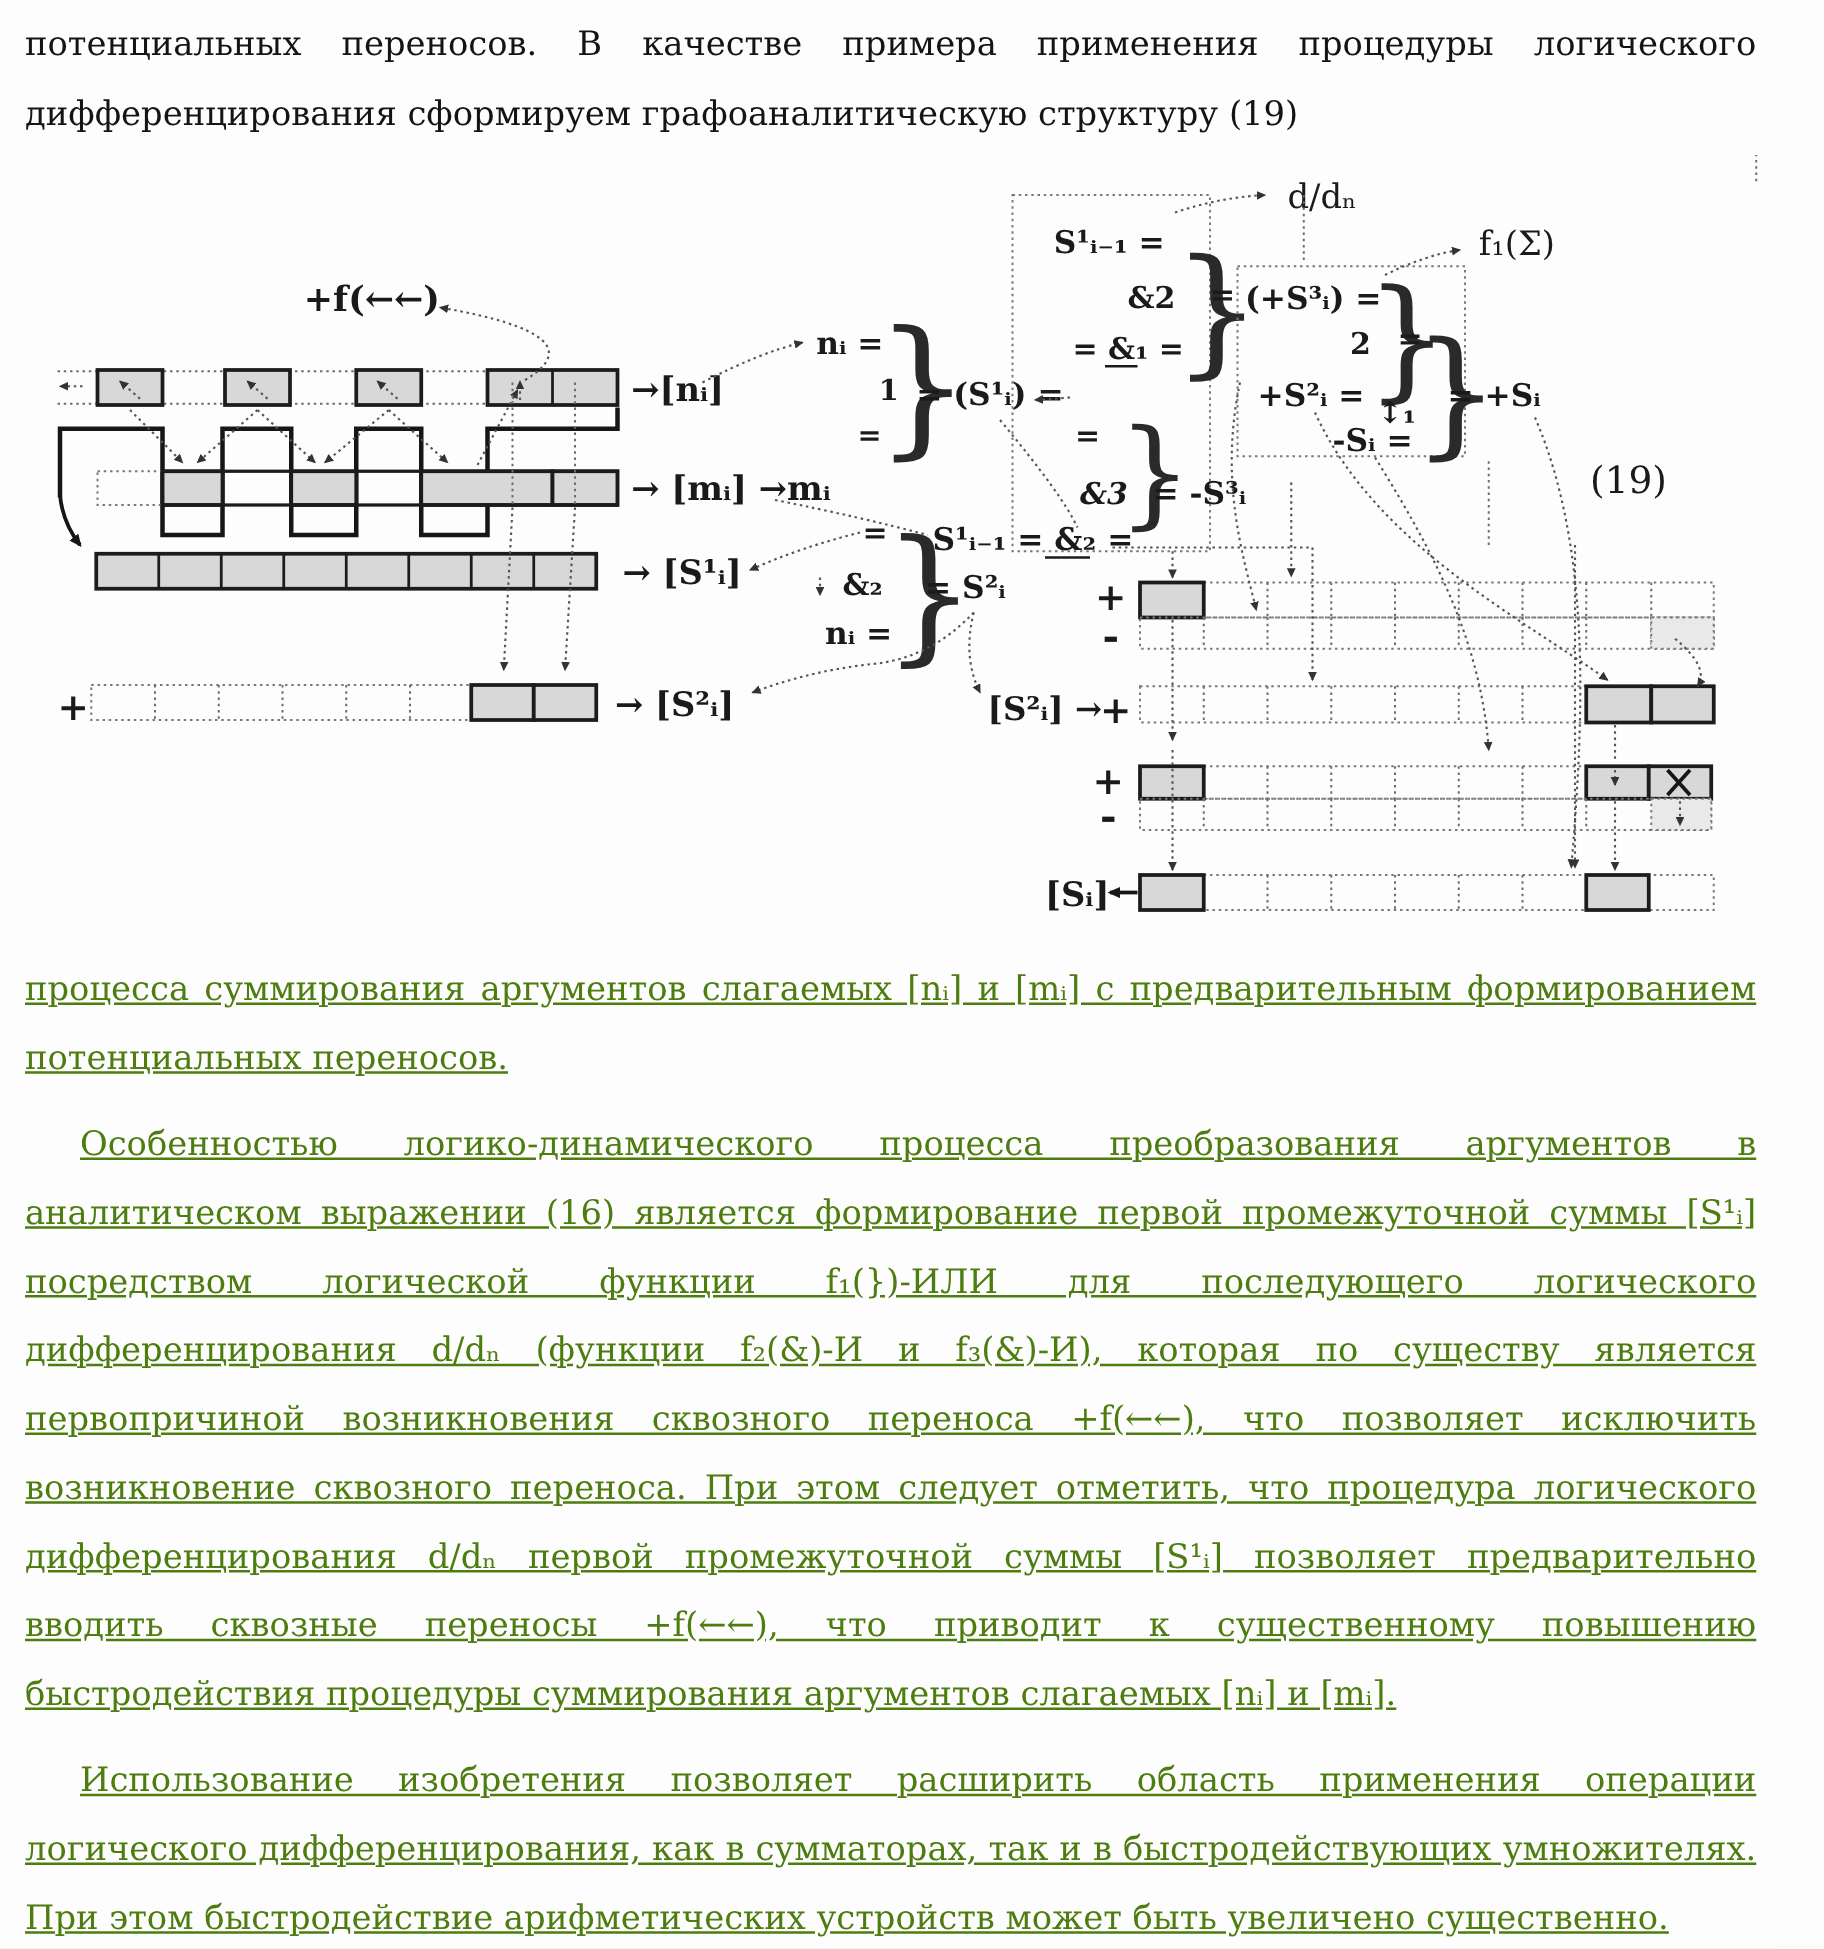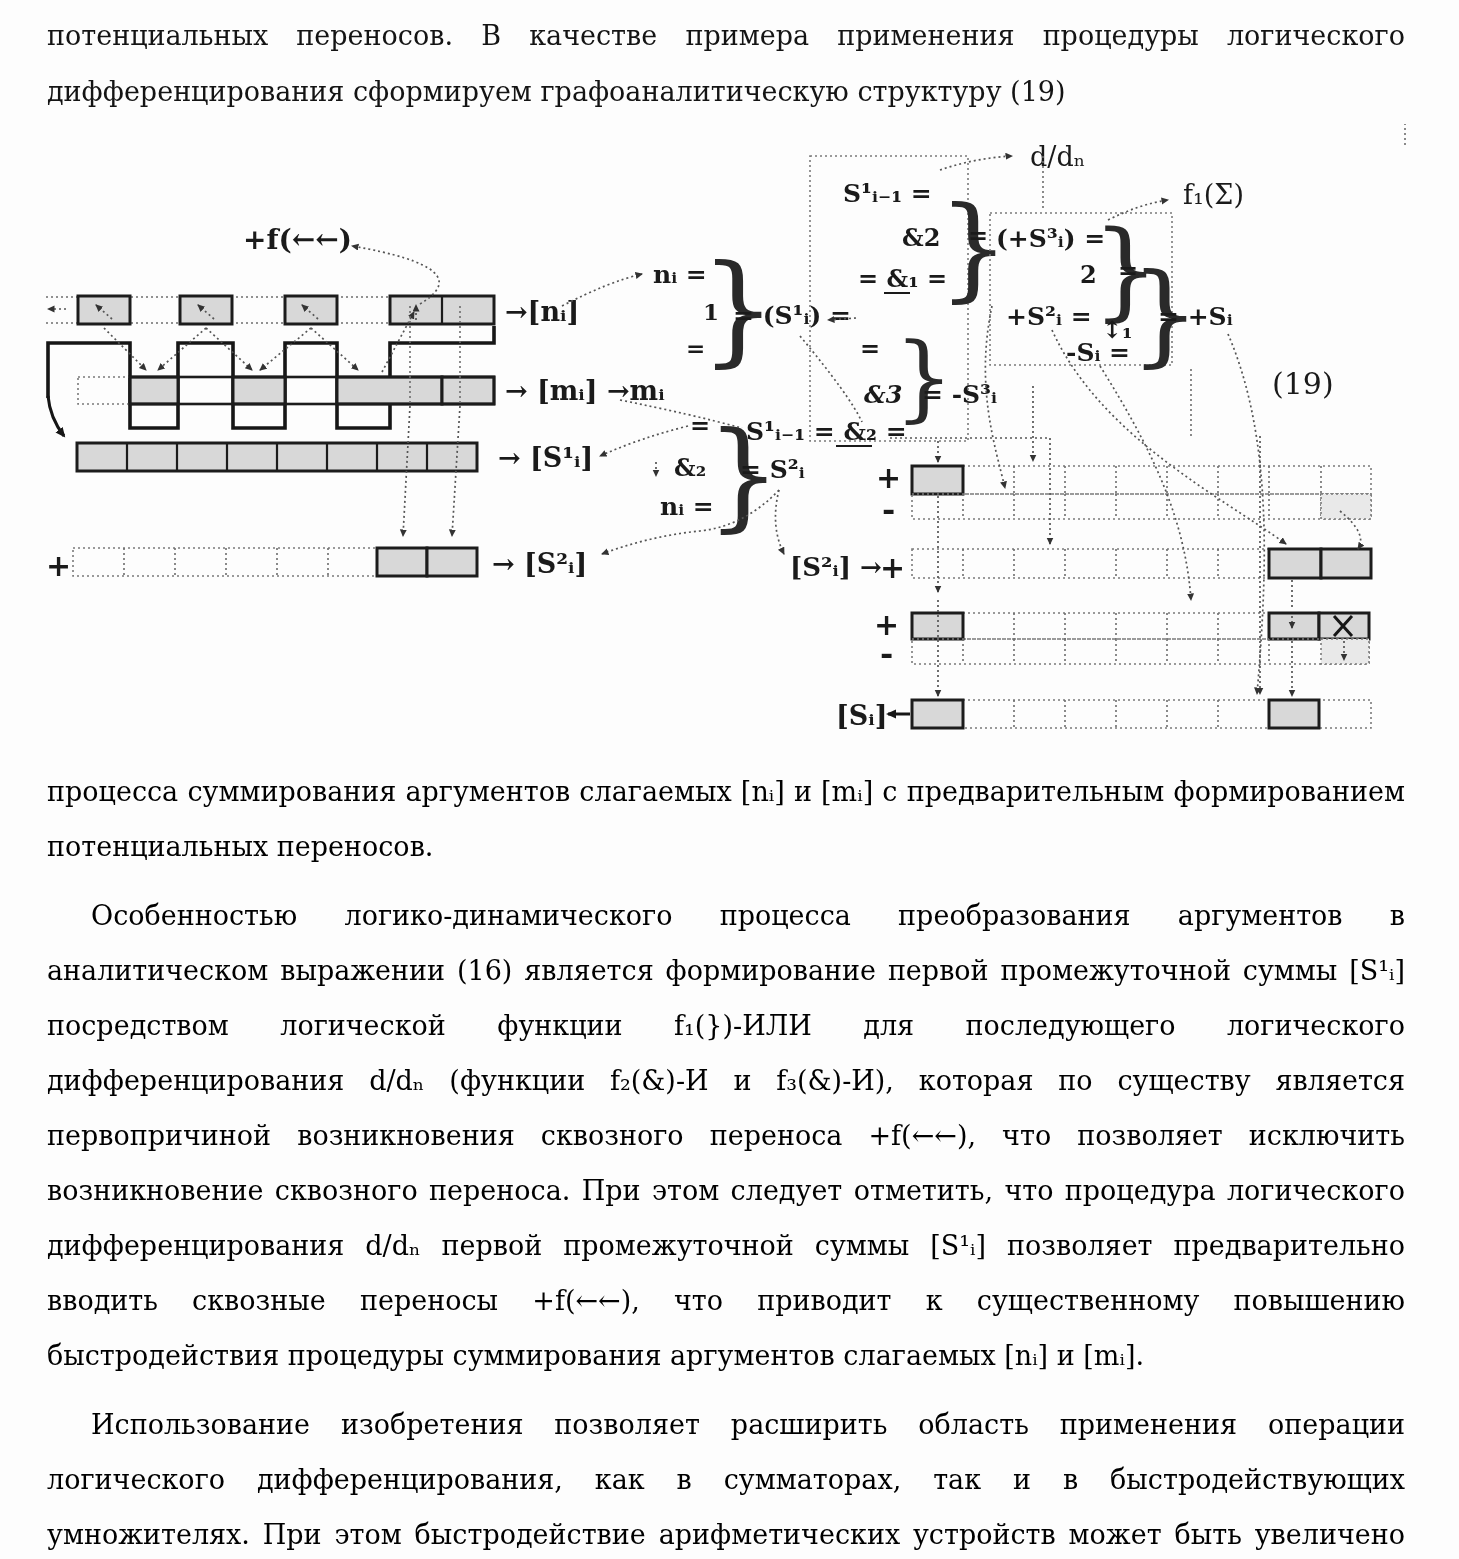--- a/index.html
+++ b/index.html
@@ -2,24 +2,25 @@
 <html><head>
 <meta charset="utf-8">
 <style>
   html,body{margin:0;padding:0;}
   body{background:#e8e8e8;}
   .page{
     width:1459px;height:1559px;margin:0 auto;background:#fdfdfd;
     font-family:"DejaVu Serif","DejaVu Sans",serif;color:#1a1a1a;
     overflow:hidden;position:relative;
   }
-  .textcol{padding:0 54px 0 36px;margin-left:11px;}
+  .textcol{padding:0 54px 0 20px;}
   .bodytext p{
     font-size:27px;line-height:55px;text-align:justify;margin:0;
-    color:#000000;
+    color:#4d7c0f;
+    text-decoration:underline;
   }
   .toptext p{font-size:27px;line-height:56px;text-align:justify;margin:0;padding-top:8px;color:#141414;}
   .indent{text-indent:44px;}
   .noindent{text-indent:0;}
   .gap{margin-top:14px !important;}
   .fig{display:block;margin-top:4px;}
   
   .cellS{fill:#d8d8d8;stroke:#1c1c1c;stroke-width:3;}
   .cellRow{fill:none;stroke:#1c1c1c;stroke-width:2.6;}
   .cellDiv{stroke:#1c1c1c;stroke-width:2.2;fill:none;}

